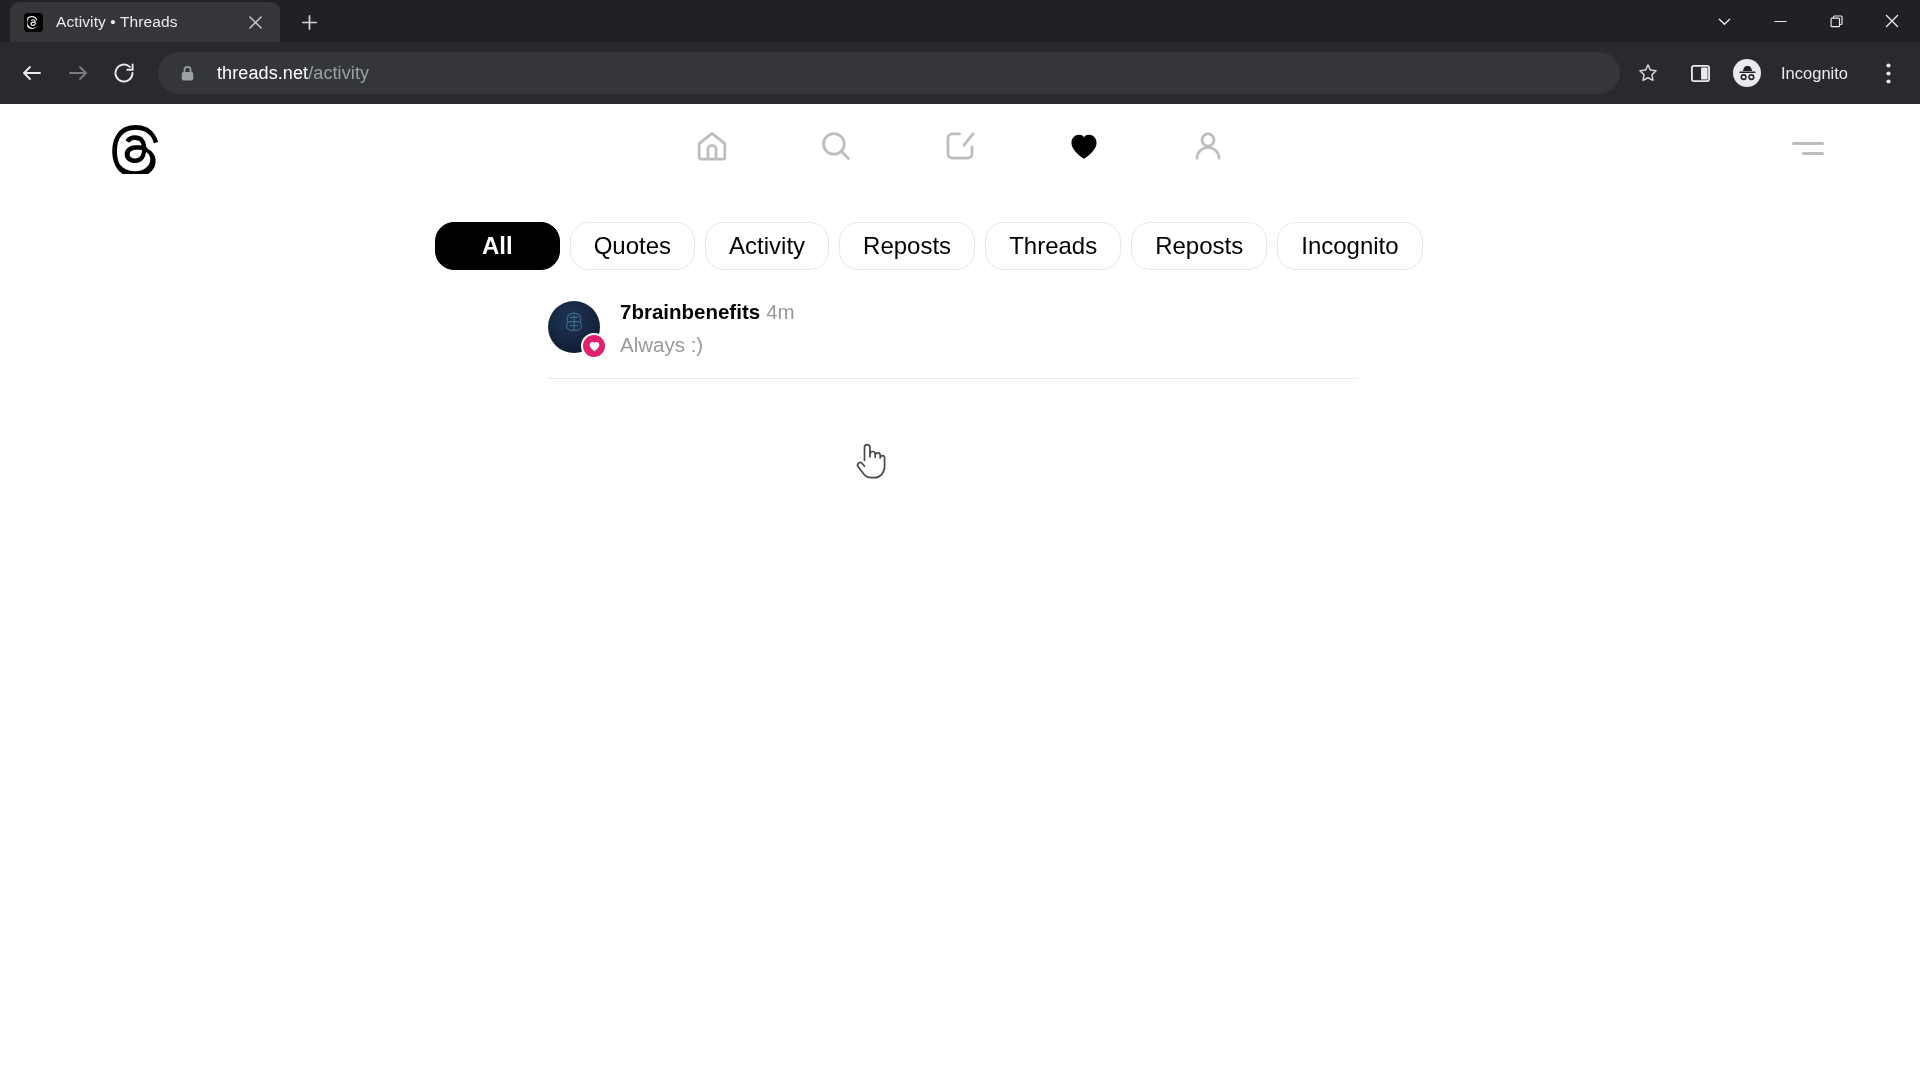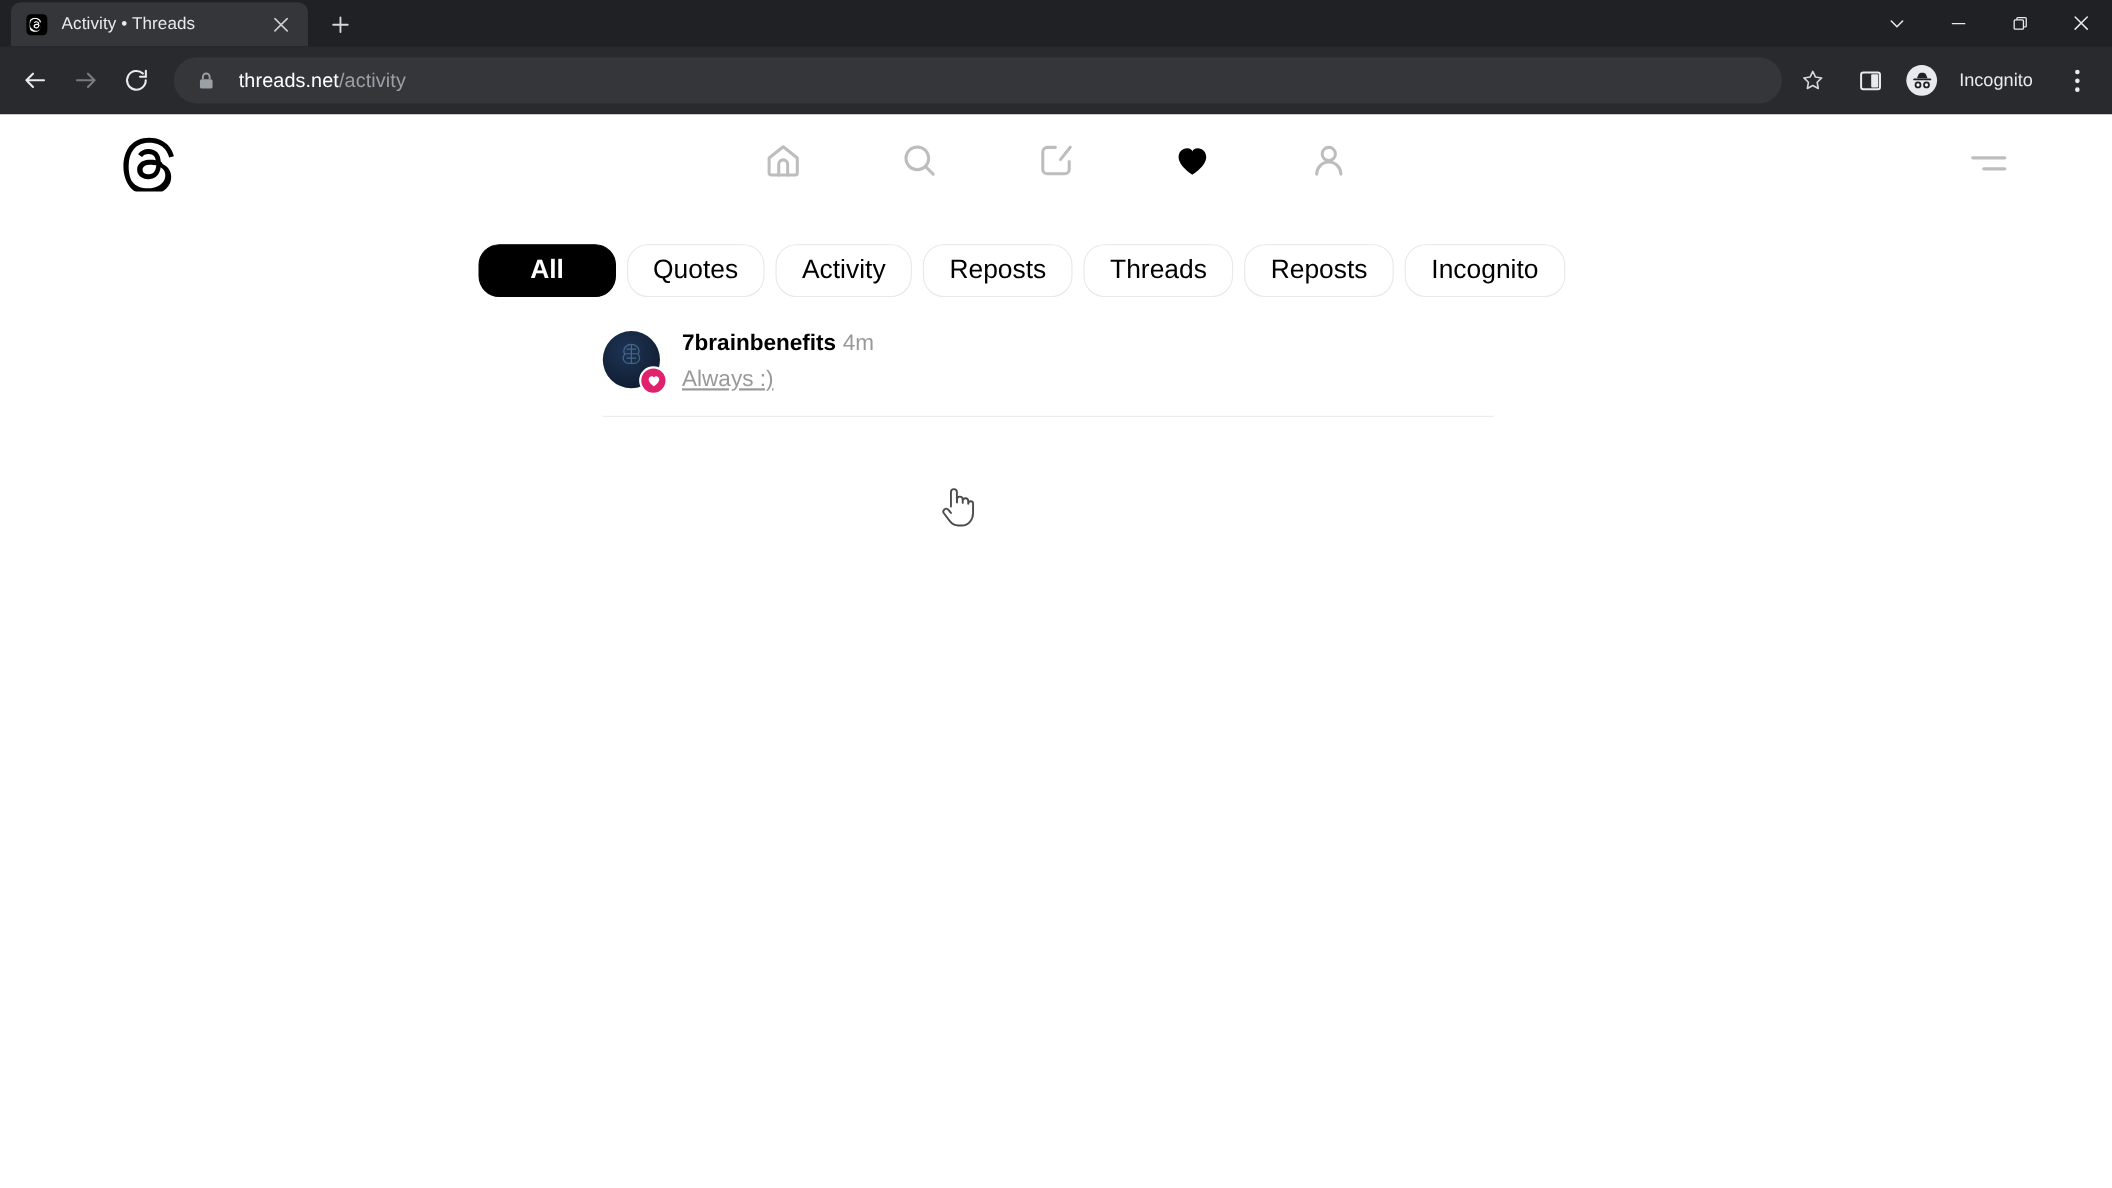--- a/index.html
+++ b/index.html
@@ -275,21 +275,20 @@
 
   .activity-text { padding-top: 2px; }
   .activity-line1 { font-size: 20.5px; line-height: 1.35; }
   .activity-username { font-weight: 700; color: #000000; }
   .activity-time { color: #999999; margin-left: 6px; font-weight: 400; }
   .activity-line2 {
     font-size: 20.5px;
     color: #999999;
     margin-top: 5px;
     line-height: 1.35;
-    text-decoration: underline;
   }
 
   
   .cursor {
     position: absolute;
     left: 854px;
     top: 336px;
     pointer-events: none;
   }
 </style>

